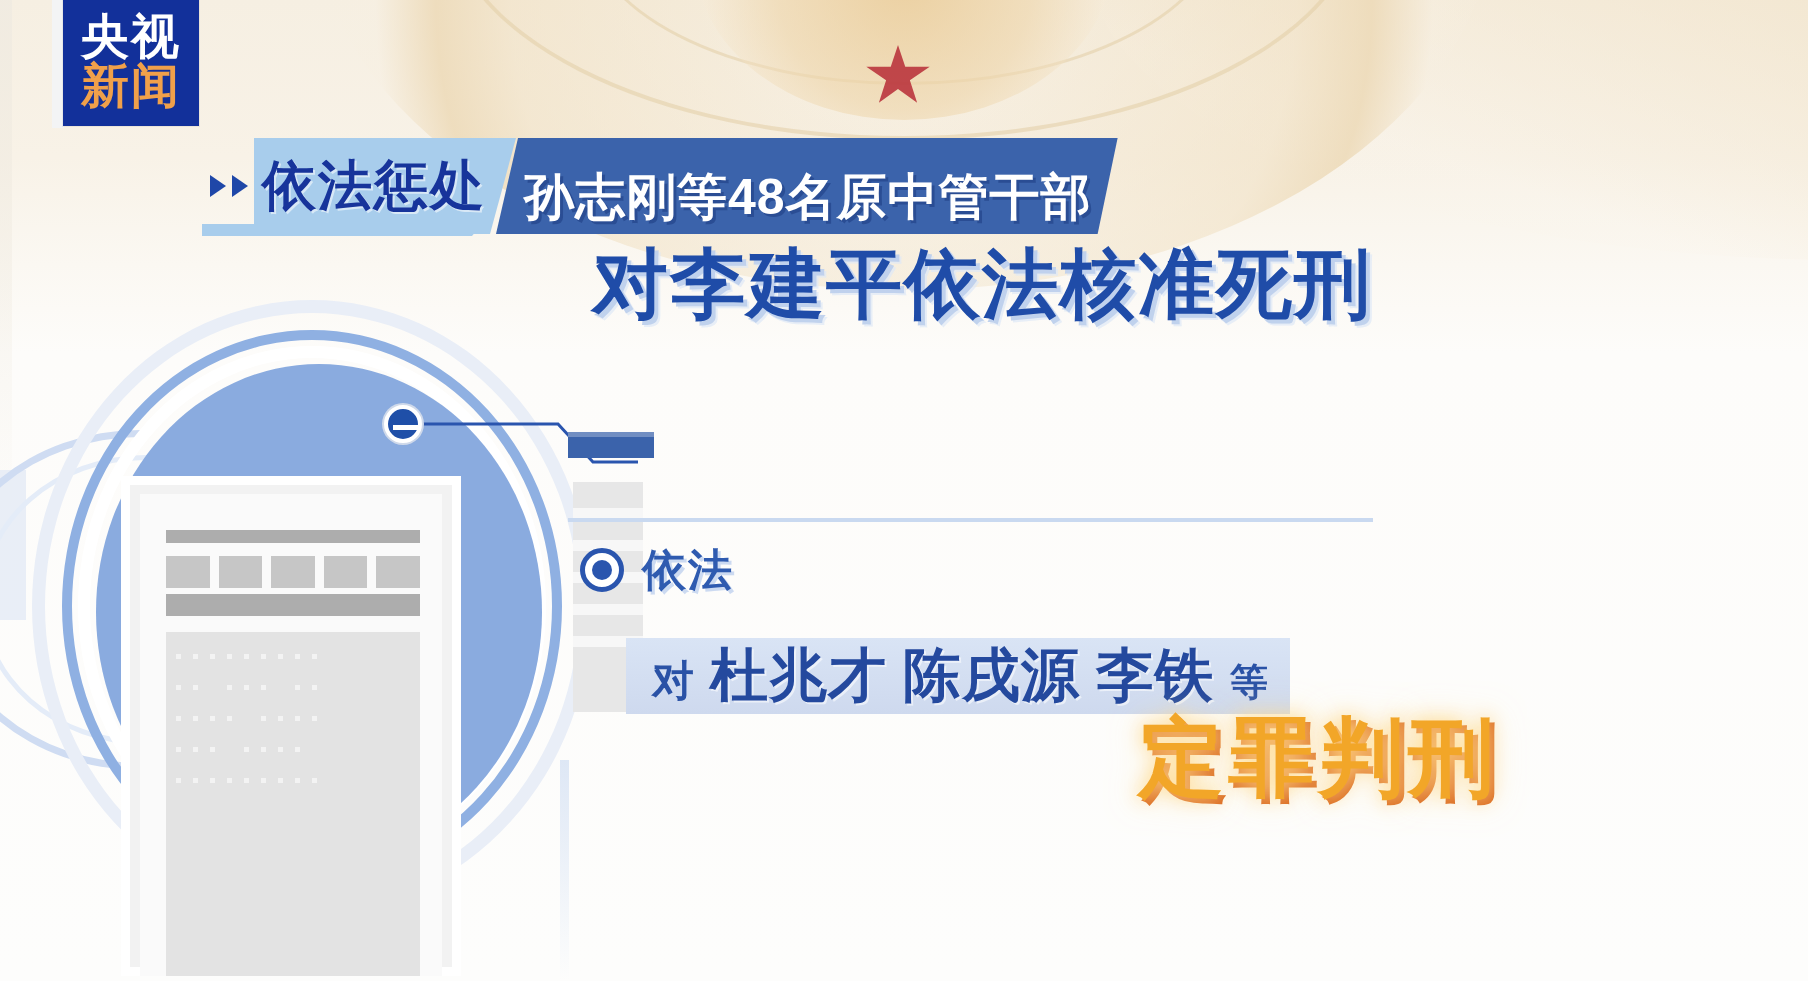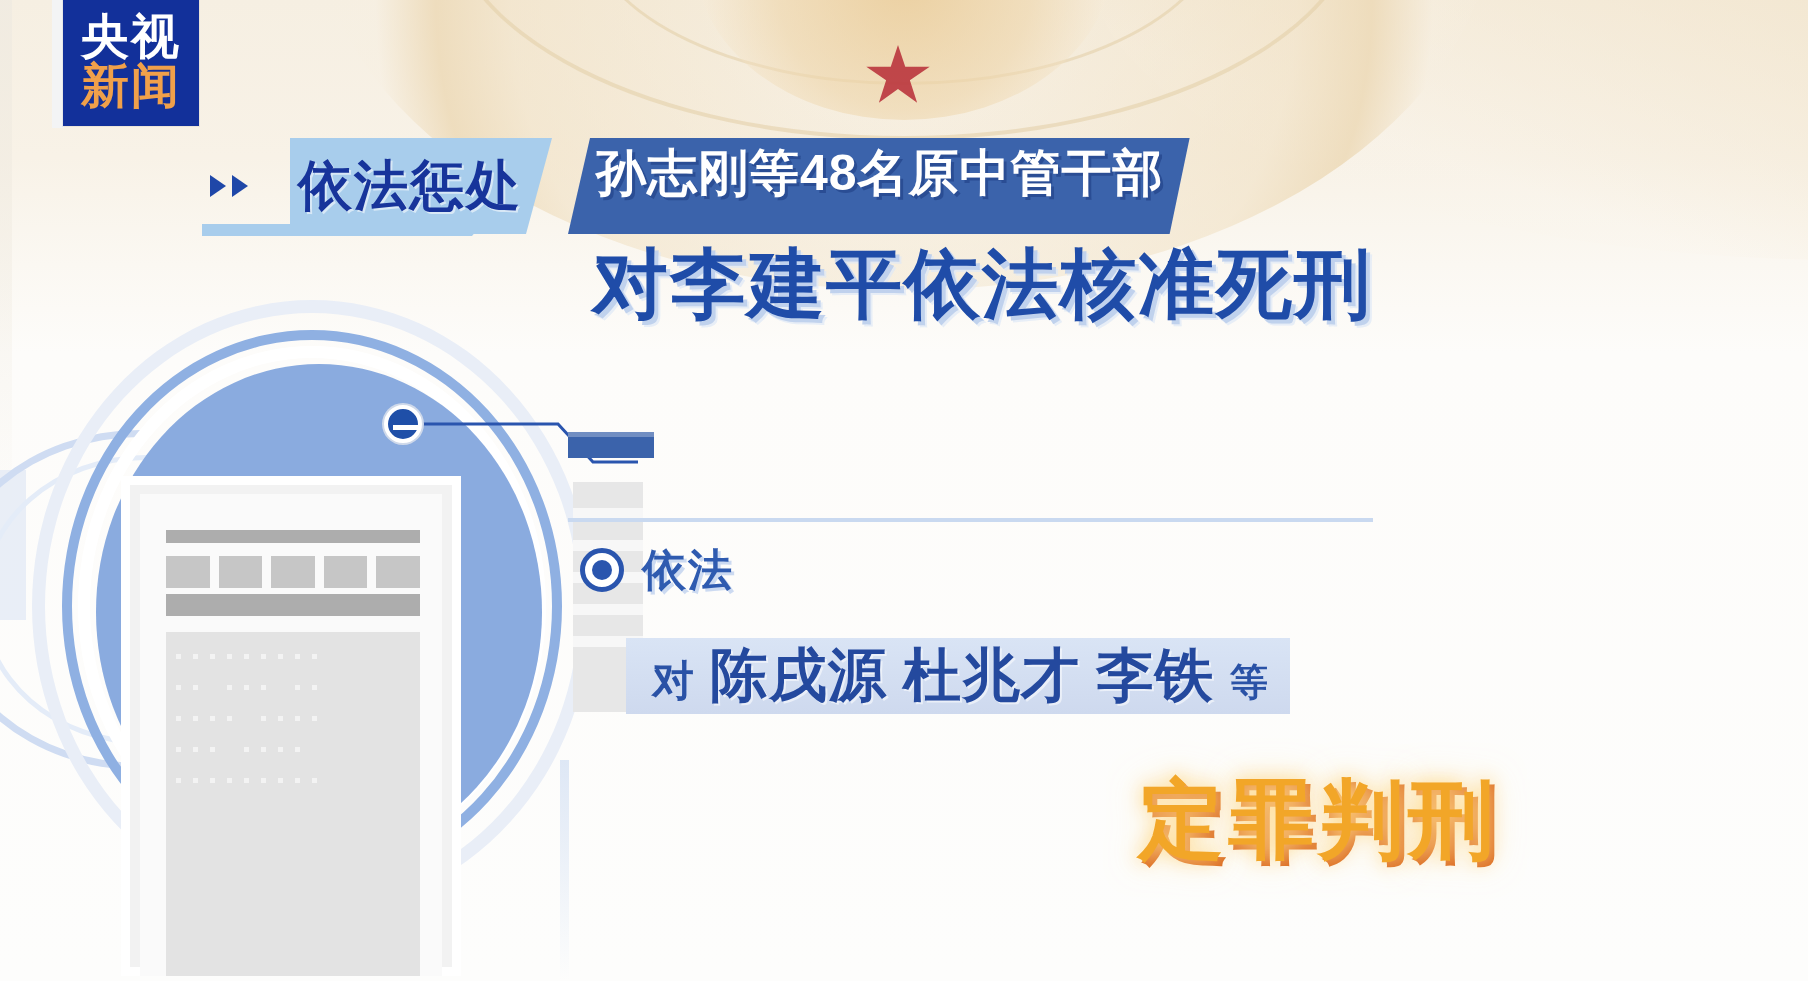--- a/index.html
+++ b/index.html
@@ -156,21 +156,21 @@
     position:absolute; left:-20px; top:455px; width:330px; height:290px;
     border:5px solid #e4ecf8; border-radius:50%;
     clip-path:polygon(0 0,52% 0,52% 100%,0 100%);
     z-index:4;
   }
 
   
   .cjk{ font-family:"Liberation Sans","DejaVu Sans",sans-serif; font-weight:bold; }
 
   
-  #row1{ position:absolute; left:196px; top:138px; height:96px; z-index:20; display:flex; align-items:stretch;gap:36px; }
+  #row1{ position:absolute; left:196px; top:138px; height:96px; z-index:20; display:flex; align-items:stretch; }
   #row1 .marks{
     display:flex; align-items:center; gap:6px;
     padding:0 10px 0 14px;
     position:relative; z-index:2;
   }
   #row1 .marks i{
     display:block; width:0; height:0;
     border-left:16px solid #1f47a8;
     border-top:11px solid transparent;
     border-bottom:11px solid transparent;
@@ -185,21 +185,21 @@
   #row1 .tag span{
     font-size:54px; line-height:1; color:#17349b; letter-spacing:2px;
     text-shadow:2px 2px 0 rgba(255,255,255,.55);
     white-space:nowrap;
   }
   #row1 .bar1{
     background:#3b63ab;
     margin-left:-20px;
     padding:10px 26px 12px 28px;
     clip-path:polygon(22px 0,100% 0,calc(100% - 20px) 100%,0 100%);
-    display:flex; align-items:flex-start;
+    display:flex; align-items:flex-end;
   }
   #row1 .bar1 span{
     font-size:50px; line-height:1; color:#ffffff; letter-spacing:1px;
     white-space:nowrap;
     text-shadow:3px 3px 0 rgba(30,60,130,.55);
   }
   #row1 .underslab{
     position:absolute; left:6px; top:86px; width:280px; height:12px;
     background:#a8cdec;
     clip-path:polygon(0 0,100% 0,calc(100% - 10px) 100%,0 100%);
@@ -262,21 +262,21 @@
     background:linear-gradient(180deg,#d9e4f5 0%,#ced9ee 100%);
     padding:8px 22px 10px 26px;
     display:flex; align-items:baseline; gap:16px;
   }
   #row5 .pre{ font-size:42px; color:#2a52a6; line-height:1; }
   #row5 .nm{ font-size:58px; color:#24499e; line-height:1; letter-spacing:1px;
              text-shadow:2px 2px 0 rgba(255,255,255,.55); }
   #row5 .suf{ font-size:38px; color:#2a52a6; line-height:1; }
 
   
-  #row6{ position:absolute; left:1138px; top:776px; z-index:23; }
+  #row6{ position:absolute; left:1138px; top:714px; z-index:23; }
   #row6 span{
     font-size:86px; line-height:1; letter-spacing:4px; white-space:nowrap;
     color:#f2a628;
     text-shadow:
        0 0 18px rgba(255,214,130,.95),
        0 0 34px rgba(255,226,165,.7),
        5px 5px 0 #d9631a;
   }
 
   
@@ -426,21 +426,21 @@
 
 <div id="row4">
   <div class="bullet">
       <i></i>
     </div>
   <div class="txt cjk">依法</div>
 </div>
 
 <div id="row5">
   <span class="pre cjk">对</span>
+  <span class="nm cjk">杜兆才</span>
   <span class="nm cjk">陈戌源</span>
-  <span class="nm cjk">杜兆才</span>
   <span class="nm cjk">李铁</span>
   <span class="suf cjk">等</span>
 </div>
 
 <div id="row6">
   <span class="cjk">定罪判刑</span>
 </div>
 
 </body></html>

